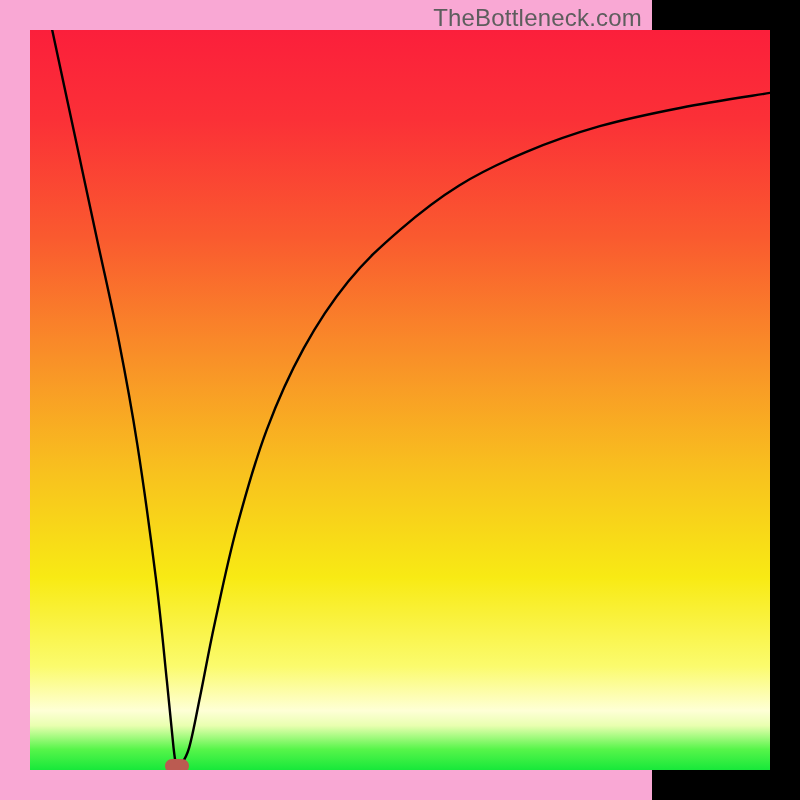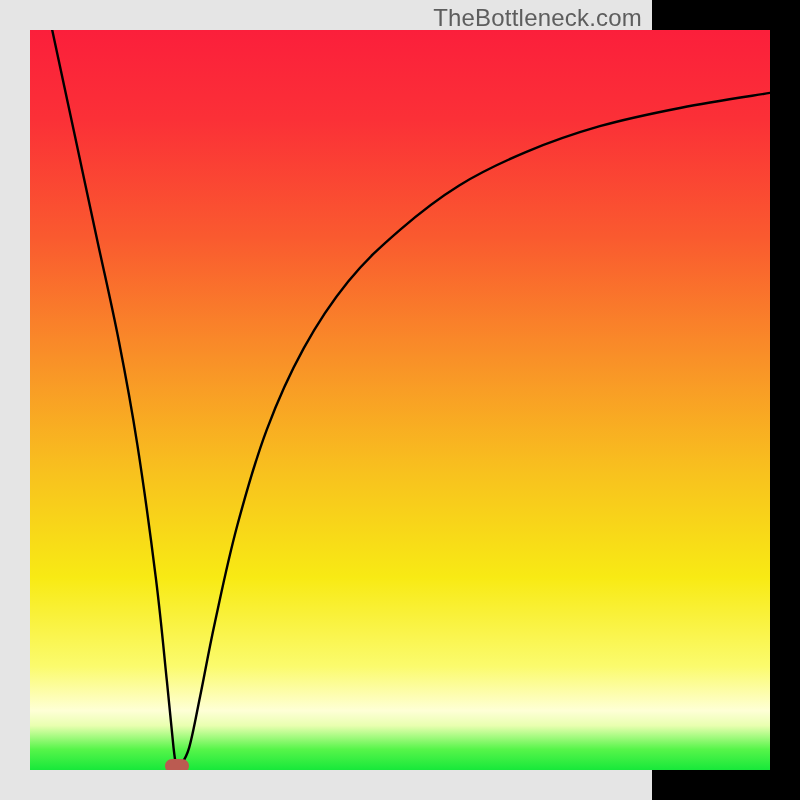--- a/index.html
+++ b/index.html
@@ -8,21 +8,21 @@
     width: 800px;
     height: 800px;
     background: #000;
     font-family: Arial, Helvetica, sans-serif;
     overflow: hidden;
   }
   .frame {
     position: relative;
     width: 652px;
     height: 800px;
-    background: #e5e5e5;
+    background: #f9a8d4;
   }
   .watermark {
     position: absolute;
     top: 4px;
     right: 10px;
     color: #5d5d5d;
     font-size: 24px;
     font-weight: 400;
     letter-spacing: 0.2px;
     z-index: 20;

